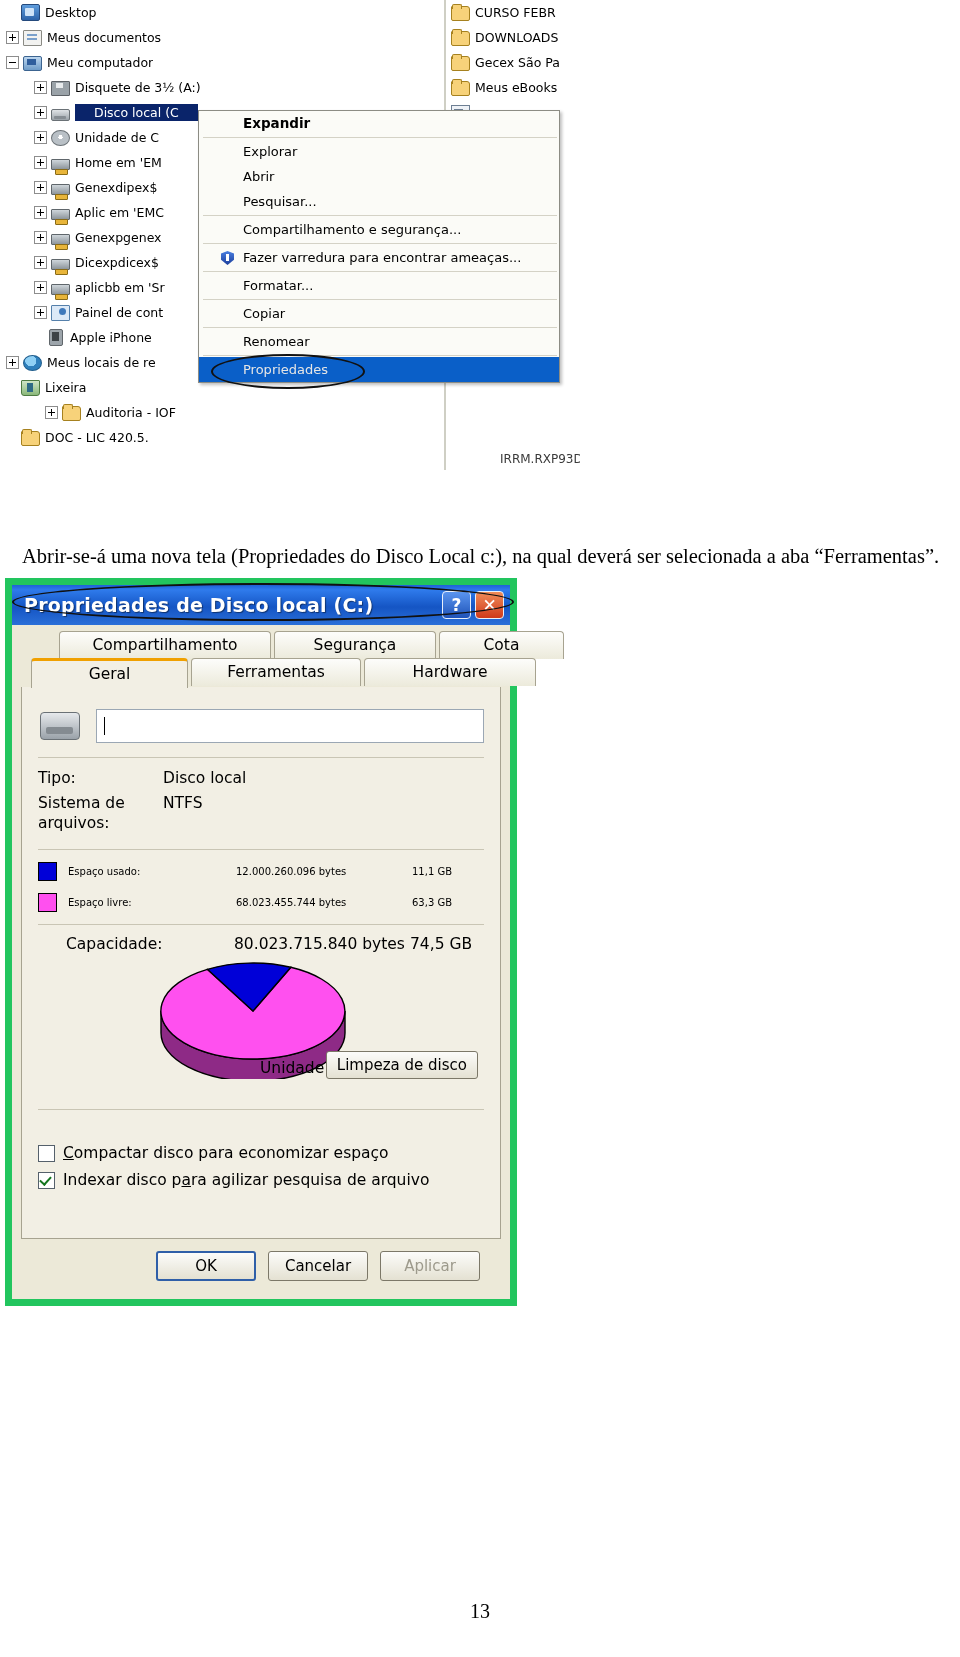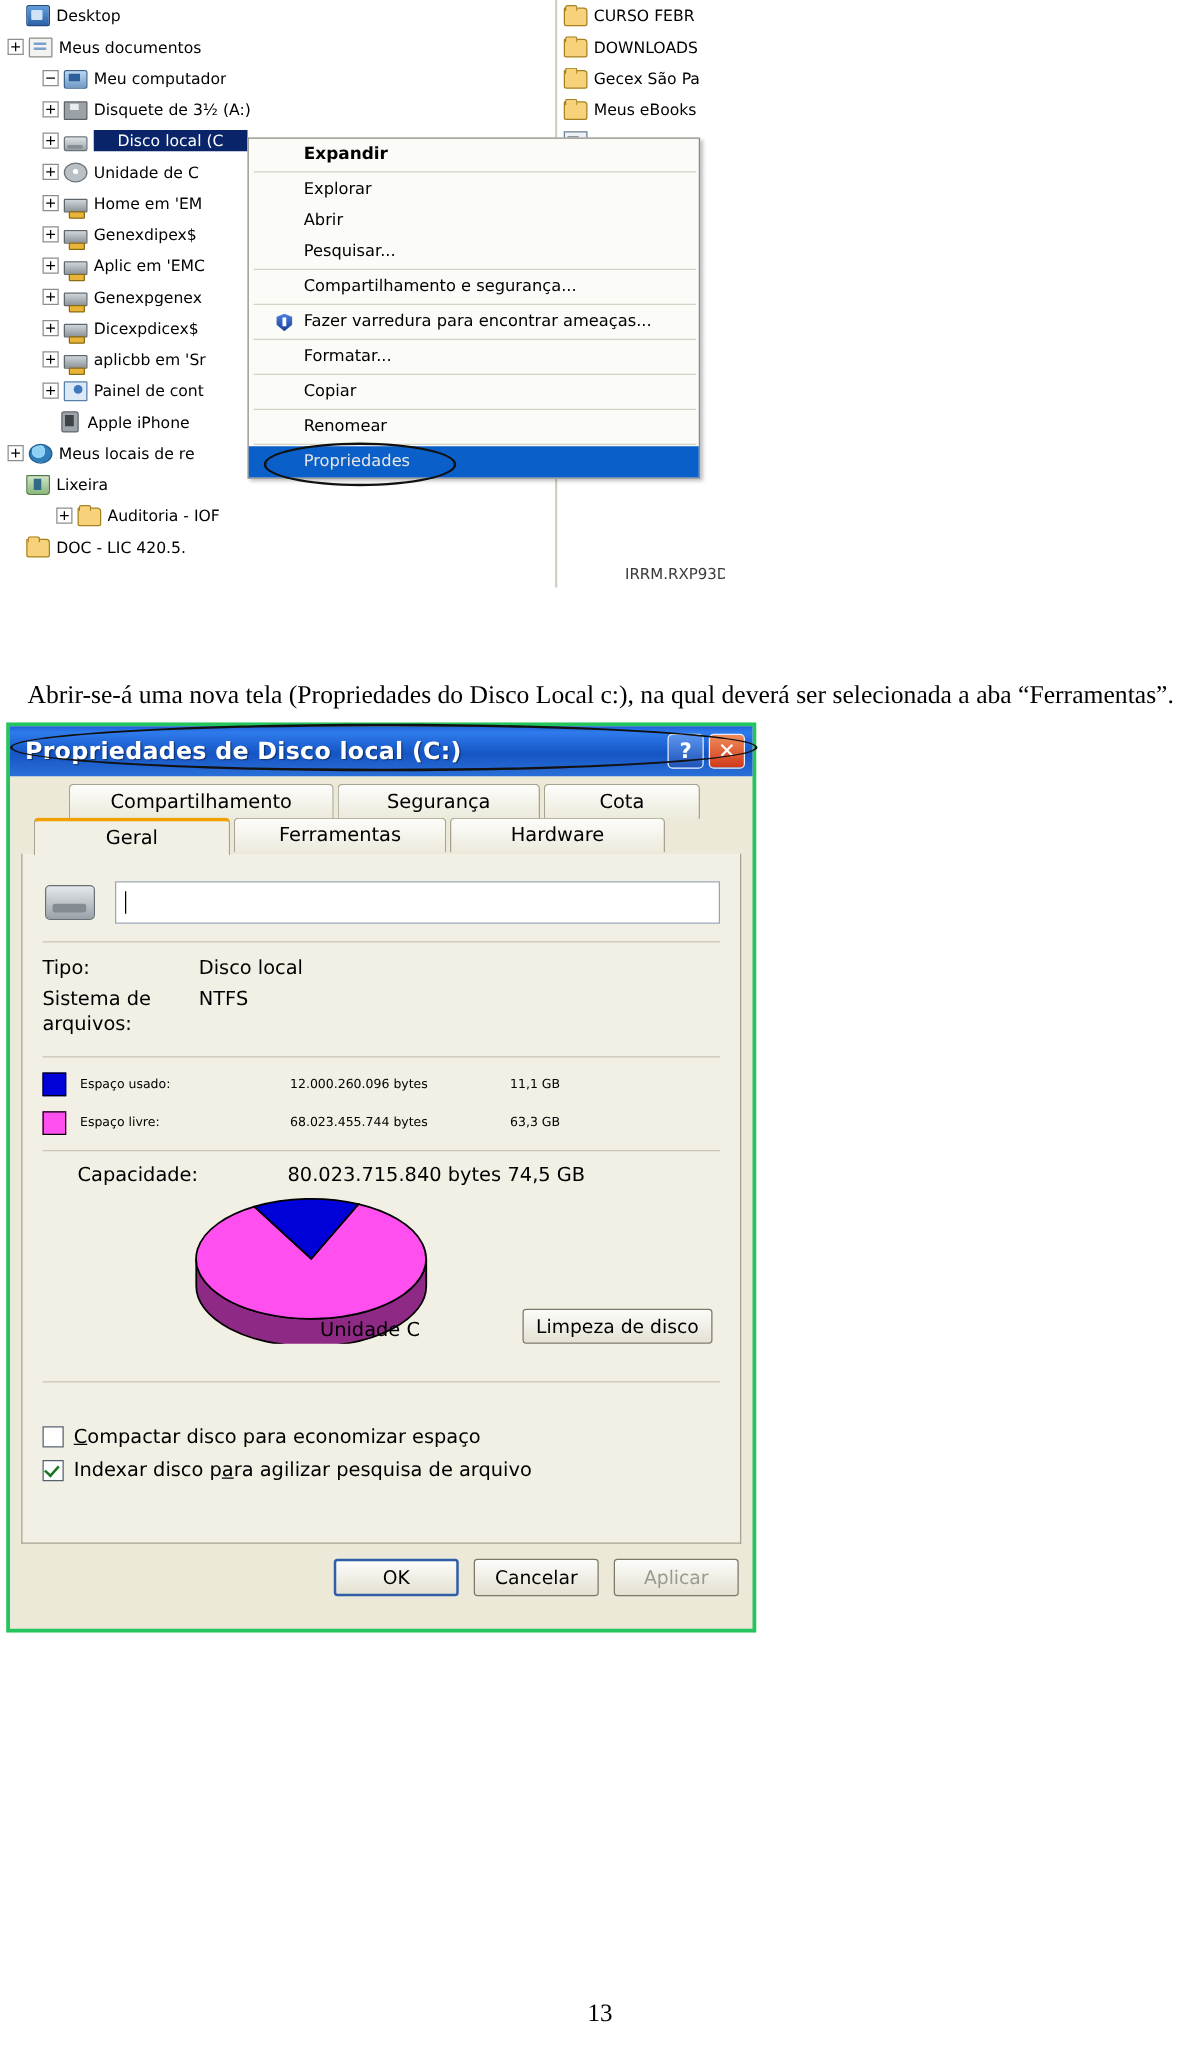--- a/index.html
+++ b/index.html
@@ -99,22 +99,22 @@
   }
 
   
   #intro-text{
     position:absolute;left:22px;top:520px;width:930px;
     font-family:"Liberation Serif",serif;font-size:20.5px;line-height:30px;color:#000;
   }
 
   
   #fig-dialog{
-    position:absolute;left:5px;top:578px;width:600px;height:728px;
-    background:#ece9d8;border:3px solid #22c55e;
+    position:absolute;left:5px;top:578px;width:512px;height:728px;
+    background:#ece9d8;border:7px solid #22c55e;
     font-family:"DejaVu Sans","Liberation Sans",sans-serif;
     box-sizing:border-box;
   }
   .dlg-title{
     height:40px;background:linear-gradient(#1f62d6 0%,#2f7bec 12%,#1555c4 55%,#2a6fd8 100%);
     display:flex;align-items:center;padding:0 6px 0 12px;position:relative;
   }
   .dlg-title-text{
     color:#fff;font-size:19px;font-weight:bold;letter-spacing:.2px;
     text-shadow:1px 1px 1px rgba(0,0,0,.45);flex:1;white-space:nowrap;
@@ -190,21 +190,21 @@
   .chk{
     width:15px;height:15px;border:1px solid #55606b;background:#fff;margin-right:8px;
     flex:0 0 auto;position:relative;
   }
   .chk.on:after{
     content:"";position:absolute;left:3px;top:1px;width:5px;height:9px;
     border:solid #15761f;border-width:0 2px 2px 0;transform:rotate(42deg);
   }
   .u{text-decoration:underline;}
 
-  .dlg-footer{display:flex;justify-content:flex-end;gap:12px;padding:12px 11px 0 0;}
+  .dlg-footer{display:flex;justify-content:flex-end;gap:12px;padding:12px 30px 0 0;}
   .dlg-footer .btn{min-width:100px;text-align:center;}
 
   
   #page-number{
     position:absolute;left:0;top:1600px;width:960px;text-align:center;
     font-family:"Liberation Serif",serif;font-size:20px;color:#000;
   }
 </style>
 </head>
 <body>
@@ -216,21 +216,21 @@
   <div class="tree-row" style="padding-left: 6px;">
         <span class="nob"></span>
         <span class="ico ico-desktop"></span>
         <span class="lbl">Desktop</span>
       </div>
       <div class="tree-row" style="padding-left: 6px;">
         <span class="plus"></span>
         <span class="ico ico-mydocs"></span>
         <span class="lbl">Meus documentos</span>
       </div>
-      <div class="tree-row" style="padding-left: 6px; margin-left: 28px;">
+      <div class="tree-row" style="padding-left: 6px;">
         <span class="plus expanded"></span>
         <span class="ico ico-mycomp"></span>
         <span class="lbl">Meu computador</span>
       </div>
       <div class="tree-row" style="padding-left: 34px;">
         <span class="plus"></span>
         <span class="ico ico-floppy"></span>
         <span class="lbl">Disquete de 3½ (A:)</span>
       </div>
       <div class="tree-row" style="padding-left: 34px;">

